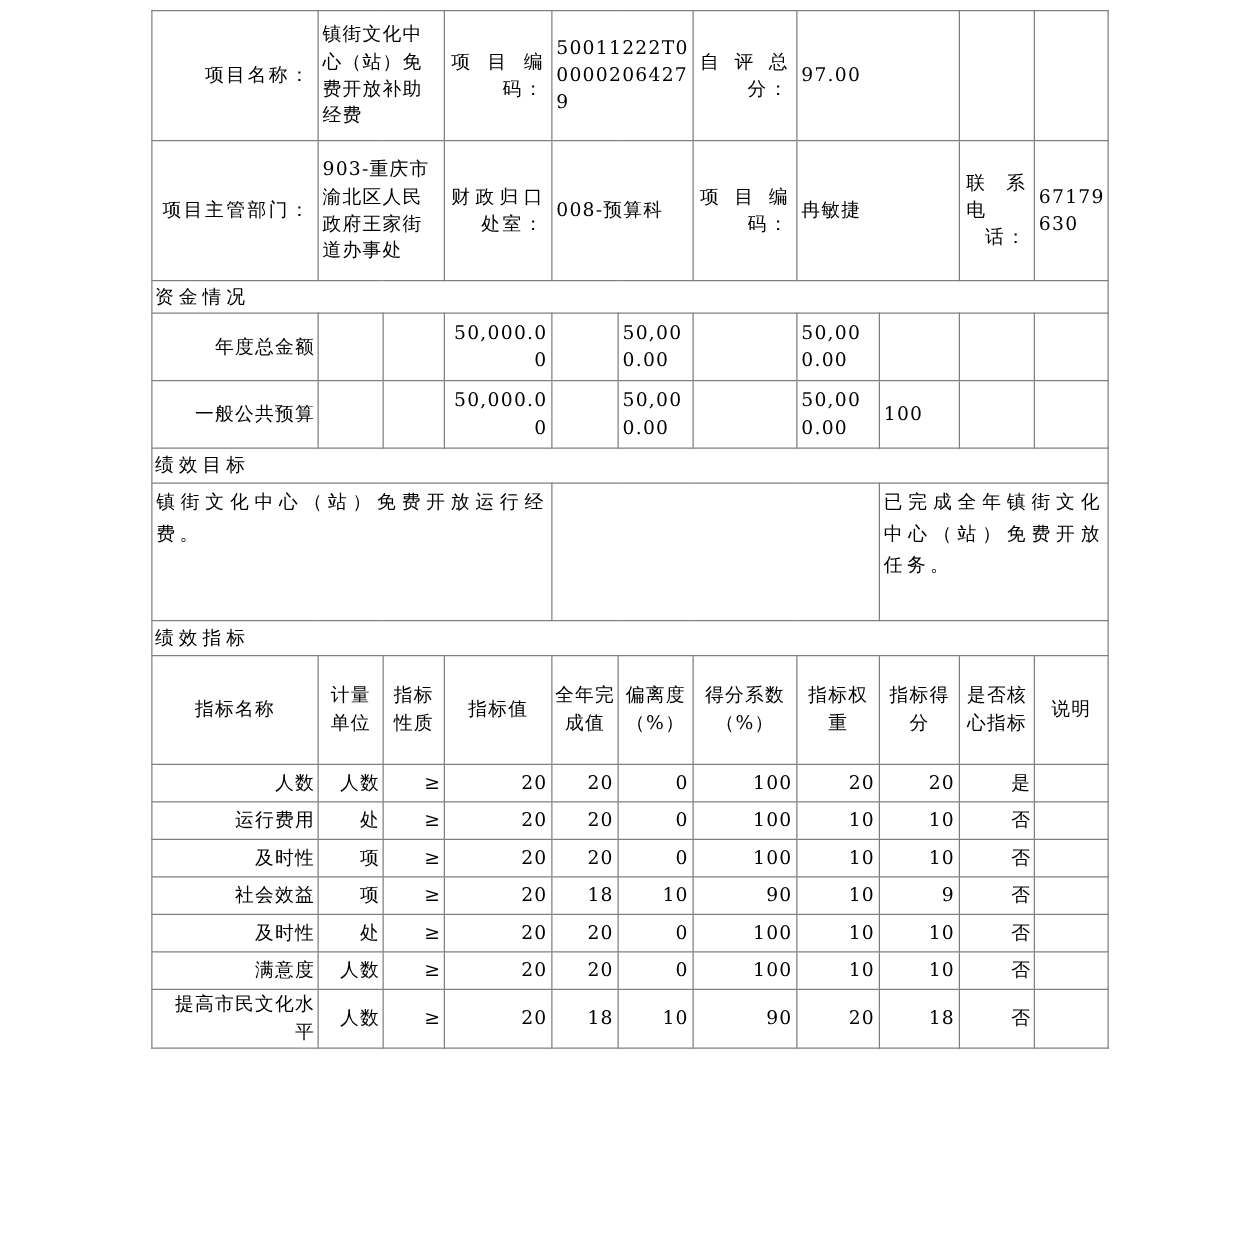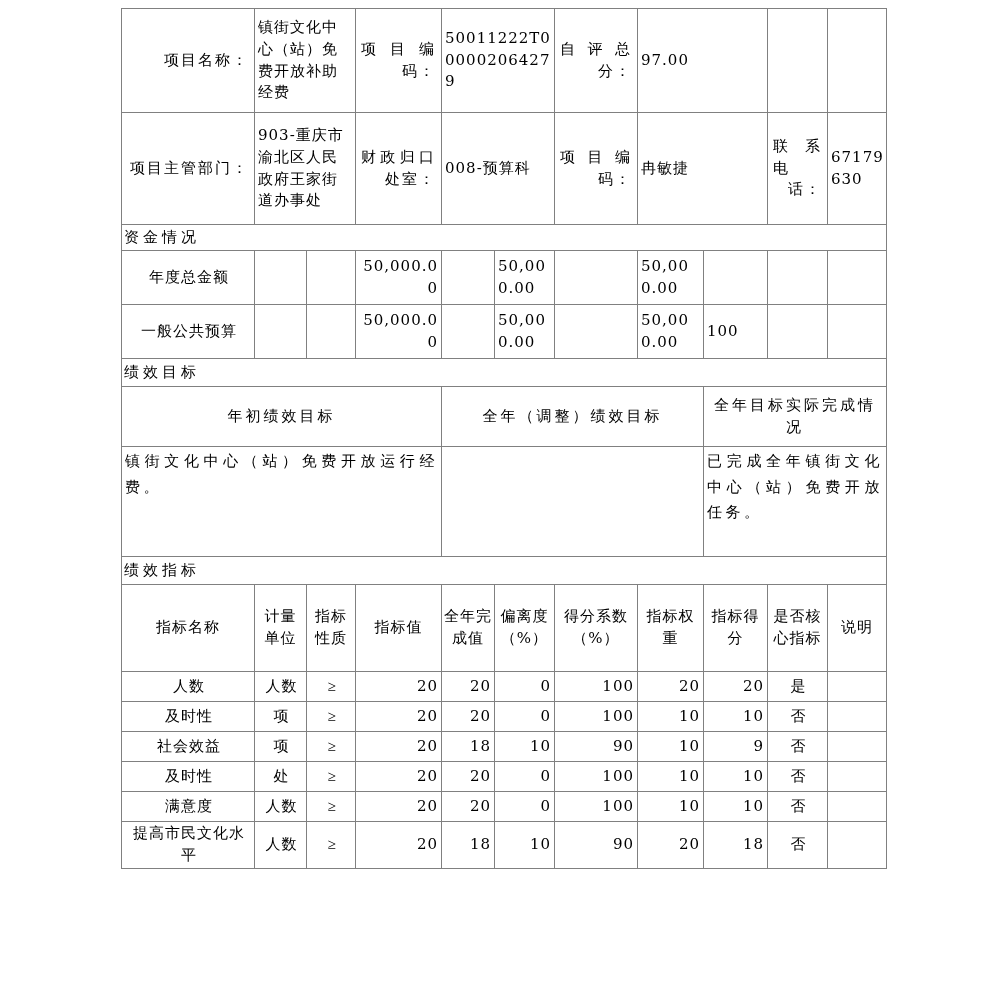--- a/index.html
+++ b/index.html
@@ -38,21 +38,21 @@
     padding: 1px 5px;
   }
   
   .val { text-align: left; padding-left: 3px; }
   
   .hc { text-align: center; padding: 1px 2px; }
   .ls2 { letter-spacing: 3px; }
   
   .sec { letter-spacing: 4px; }
   
-  .tl { text-align: center; padding-left: 4px; font-family: Liberation Serif, serif; }
+  .tl { text-align: right; padding-left: 4px; }
   
   .num { text-align: right; padding-right: 3px; }
   
   .numl { text-align: left; padding-left: 3px; }
   
   .goal {
     text-align: justify;
     text-align-last: left;
     vertical-align: top;
     letter-spacing: 3.5px;
@@ -135,25 +135,20 @@
         <td class="numl" data-name="exec-rate-cell">100</td>
         <td class="numl" data-name="exec-rate-weight-cell"></td>
         <td class="num" data-name="exec-rate-score-cell"></td>
       </tr>
     </tbody>
 
   <tbody data-name="goals-section">
     <tr data-name="goals-section-title-row" style="height:28px">
       <td class="sec" colspan="11" data-name="goals-section-title">绩效目标</td>
     </tr>
-    <tr data-name="goals-header-row" style="height:60px">
-      <td class="hc ls2" colspan="4" data-name="col-header-initial-goal">年初绩效目标</td>
-      <td class="hc ls2" colspan="4" data-name="col-header-adjusted-goal">全年（调整）绩效目标</td>
-      <td class="hc ls2" colspan="3" data-name="col-header-actual-completion">全年目标实际完成情况</td>
-    </tr>
     <tr data-name="goals-data-row" style="height:110px">
       <td class="goal" colspan="4" data-name="initial-goal-text">镇街文化中心（站）免费开放运行经费。</td>
       <td class="goal" colspan="4" data-name="adjusted-goal-text"></td>
       <td class="goal" colspan="3" data-name="actual-completion-text">已完成全年镇街文化中心（站）免费开放任务。</td>
     </tr>
   </tbody>
 
   <tbody data-name="indicators-static">
     <tr data-name="indicators-section-title-row" style="height:28px">
       <td class="sec" colspan="11" data-name="indicators-section-title">绩效指标</td>
@@ -181,20 +176,33 @@
         <td class="num" data-name="target-value-cell">20</td>
         <td class="num" data-name="actual-value-cell">20</td>
         <td class="num" data-name="deviation-cell">0</td>
         <td class="num" data-name="score-coefficient-cell">100</td>
         <td class="num" data-name="weight-cell">20</td>
         <td class="num" data-name="score-cell">20</td>
         <td class="tl" data-name="core-indicator-cell">是</td>
         <td data-name="note-cell"></td>
       </tr>
       <tr data-name="indicator-row">
+        <td class="tl" data-name="indicator-name-cell">运行费用</td>
+        <td class="tl" data-name="unit-cell">处</td>
+        <td class="tl" data-name="nature-cell">≥</td>
+        <td class="num" data-name="target-value-cell">20</td>
+        <td class="num" data-name="actual-value-cell">20</td>
+        <td class="num" data-name="deviation-cell">0</td>
+        <td class="num" data-name="score-coefficient-cell">100</td>
+        <td class="num" data-name="weight-cell">10</td>
+        <td class="num" data-name="score-cell">10</td>
+        <td class="tl" data-name="core-indicator-cell">否</td>
+        <td data-name="note-cell"></td>
+      </tr>
+      <tr data-name="indicator-row">
         <td class="tl" data-name="indicator-name-cell">及时性</td>
         <td class="tl" data-name="unit-cell">项</td>
         <td class="tl" data-name="nature-cell">≥</td>
         <td class="num" data-name="target-value-cell">20</td>
         <td class="num" data-name="actual-value-cell">20</td>
         <td class="num" data-name="deviation-cell">0</td>
         <td class="num" data-name="score-coefficient-cell">100</td>
         <td class="num" data-name="weight-cell">10</td>
         <td class="num" data-name="score-cell">10</td>
         <td class="tl" data-name="core-indicator-cell">否</td>

